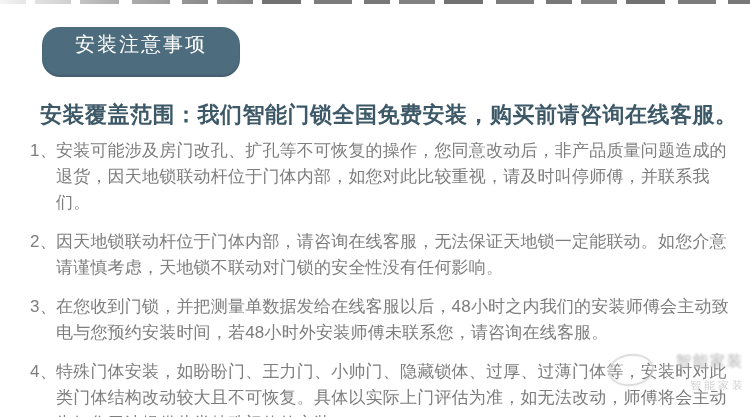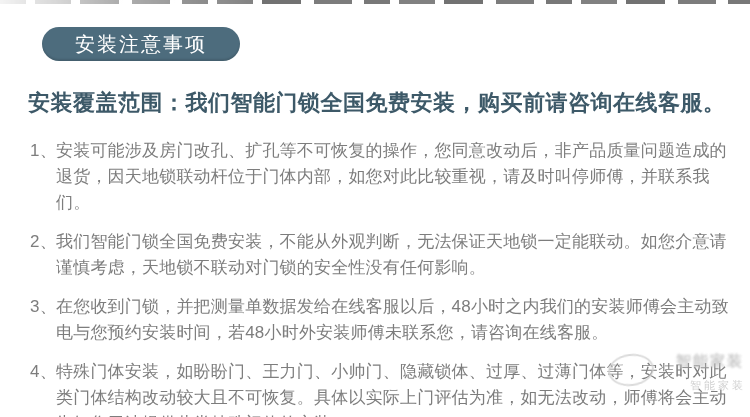--- a/index.html
+++ b/index.html
@@ -20,35 +20,35 @@
       repeating-linear-gradient(90deg,
         #4c4c4c 0 26px, rgba(255,255,255,0) 26px 35px,
         #585858 35px 71px, rgba(255,255,255,0) 71px 80px,
         #434343 80px 119px, rgba(255,255,255,0) 119px 132px,
         #515151 132px 170px, rgba(255,255,255,0) 170px 182px);
     opacity: .75;
   }
 
   .badge {
     position: absolute; left: 42px; top: 27px;
-    height: 34px; line-height: 35px;
+    height: 50px; line-height: 35px;
     padding: 0 33px;
     background: #4d6c7d;
     border-radius: 18px;
     box-shadow: inset 0 -2px 2px rgba(0,0,0,.12);
     color: #ffffff;
     font-size: 20px;
     letter-spacing: 2px;
     white-space: nowrap;
   }
 
   .heading {
     position: absolute; left: 28px; top: 88px;
     width: 706px;
-    margin: 0;
+    margin: 12px;
     font-size: 22px;
     line-height: 30px;
     font-weight: bold;
     letter-spacing: 0.5px;
     color: #3d5968;
     white-space: nowrap;
   }
 
   .notes {
     position: absolute; left: 30px; top: 138px;
@@ -108,21 +108,21 @@
 
   <h1 class="heading">安装覆盖范围：我们智能门锁全国免费安装，购买前请咨询在线客服。</h1>
 
   <ol class="notes">
     <li class="note">
       <span class="num">1、</span>
       <span class="txt">安装可能涉及房门改孔、扩孔等不可恢复的操作，您同意改动后，非产品质量问题造成的退货，因天地锁联动杆位于门体内部，如您对此比较重视，请及时叫停师傅，并联系我们。</span>
     </li>
     <li class="note">
       <span class="num">2、</span>
-      <span class="txt">我们智能门锁全国免费安装，不能从外观判断，无法保证天地锁一定能联动。如您介意请谨慎考虑，天地锁不联动对门锁的安全性没有任何影响。</span>
+      <span class="txt">因天地锁联动杆位于门体内部，请咨询在线客服，无法保证天地锁一定能联动。如您介意请谨慎考虑，天地锁不联动对门锁的安全性没有任何影响。</span>
     </li>
     <li class="note">
       <span class="num">3、</span>
       <span class="txt">在您收到门锁，并把测量单数据发给在线客服以后，48小时之内我们的安装师傅会主动致电与您预约安装时间，若48小时外安装师傅未联系您，请咨询在线客服。</span>
     </li>
     <li class="note">
       <span class="num">4、</span>
       <span class="txt">特殊门体安装，如盼盼门、王力门、小帅门、隐藏锁体、过厚、过薄门体等，安装时对此类门体结构改动较大且不可恢复。具体以实际上门评估为准，如无法改动，师傅将会主动告知您无法提供此类特殊门体的安装。</span>
     </li>
   </ol>

